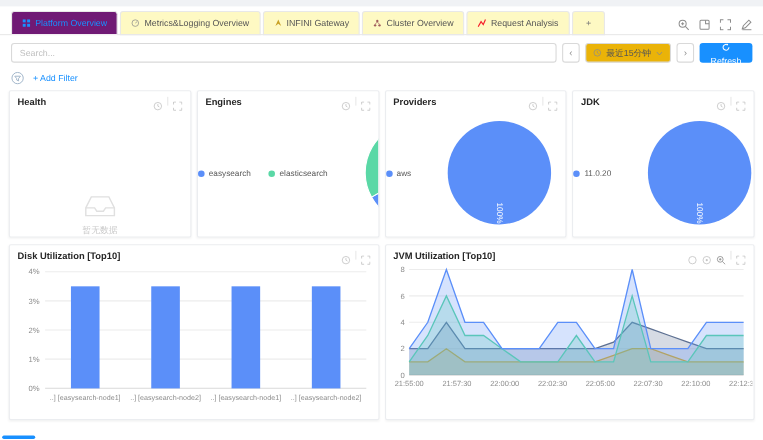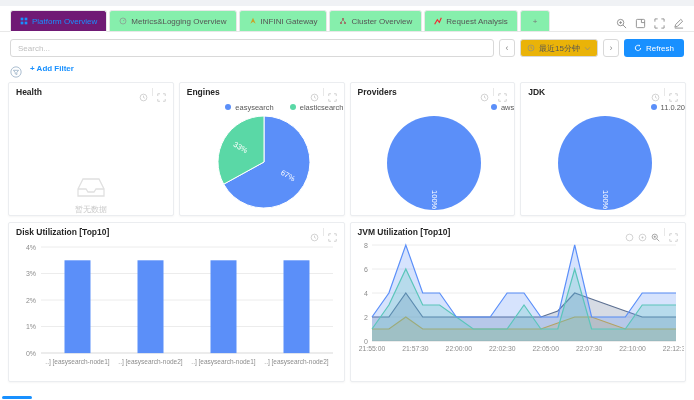--- a/index.html
+++ b/index.html
@@ -5,58 +5,58 @@
   * { margin:0; padding:0; box-sizing:border-box; }
   html,body { width:694px; height:400px; overflow:hidden; }
   body { font-family:"Liberation Sans", sans-serif; background:#fff; color:#333; position:relative; }
   svg text { font-family:"Liberation Sans", sans-serif; }
 
   .topstrip { height:6px; background:#f0f2f5; }
 
   
   .tabbar { display:flex; align-items:flex-end; padding:4px 10px 0; border-bottom:1px solid #e8e8e8; background:#fff; position:relative; }
   .tab { display:flex; align-items:center; gap:4px; height:22px; padding:0 9px; margin-right:2px;
-         border:1px solid #e8e8e8; border-radius:3px 3px 0 0; background:#86efac; font-size:8px; color:#555;
+         border:1px solid #e8e8e8; border-radius:3px 3px 0 0; background:#fef9c3; font-size:8px; color:#555;
          margin-bottom:-1px; cursor:pointer; white-space:nowrap; }
   .tab.active { background:#701a75; color:#1890ff; border-bottom-color:#fff; }
   .tab.addtab { padding:0 12px; color:#777; }
   .tabicons { position:absolute; right:10px; top:9px; display:flex; gap:8px; align-items:center; }
   .gicon { width:11px; height:11px; display:inline-block; cursor:pointer; }
   .gicon svg { width:100%; height:100%; }
 
   
   .searchrow { display:flex; align-items:center; gap:5px; margin:7px 10px 0; }
   .searchbox { flex:1; height:18px; border:1px solid #d9d9d9; border-radius:3px; font-size:8px; padding:0 7px; color:#333; outline:none; }
   .searchbox::placeholder { color:#bfbfbf; }
   .navbtn { width:16px; height:18px; border:1px solid #d9d9d9; border-radius:3px; background:#fff; display:flex;
             align-items:center; justify-content:center; font-size:9px; color:#8c8c8c; cursor:pointer; }
   .timesel { height:18px; border:1px solid #d9d9d9; border-radius:3px; background:#eab308; display:flex; align-items:center;
              gap:4px; padding:0 6px; font-size:8px; color:#555; cursor:pointer; white-space:nowrap; }
   .refreshbtn { height:18px; background:#1890ff; color:#fff; border:none; border-radius:3px; display:flex; align-items:center;
-                gap:4px; padding:0 10px; font-size:8px; cursor:pointer; }
+                gap:4px; padding:0 10px; font-size:8px; cursor:pointer;flex-direction:column; }
 
   
-  .filterrow { display:flex; align-items:flex-start; gap:8px; margin:7px 10px 6px;font-weight:bold; }
+  .filterrow { display:flex; align-items:flex-end; gap:8px; margin:7px 10px 6px; }
   .addfilter { color:#1890ff; font-size:8px; cursor:pointer; }
 
   
   .row { display:flex; gap:5px; margin:0 8px; }
   .row2 { margin-top:6px;border-radius:17px; }
   .panel { background:#fff; border:1px solid #ebedf0; border-radius:2px; box-shadow:0 1px 2px rgba(0,0,0,.04);
            flex:1; display:flex; flex-direction:column; overflow:hidden; }
   .row1 .panel { height:134px; }
   .row2 .panel { height:160px; }
   .phead { display:flex; justify-content:space-between; align-items:center; padding:4px 7px 2px; }
   .ptitle { font-size:8.5px; color:#262626; font-weight:600;text-align:right; }
   .picons { display:flex; align-items:center; gap:4px; }
   .pic { width:9px; height:9px; display:inline-block; cursor:pointer; }
   .pic svg { width:100%; height:100%; }
   .pdiv { width:1px; height:8px; background:#e8e8e8; }
 
-  .pbody { flex:1; display:flex; flex-direction:column; align-items:flex-end; justify-content:flex-start; }
+  .pbody { flex:1; display:flex; flex-direction:row; align-items:center; justify-content:flex-start; }
   .legend { display:flex; gap:16px; justify-content:center; align-items:center; height:14px; margin-top:1px; }
   .legitem { display:flex; align-items:center; gap:4px; font-size:7.5px; color:#595959; cursor:pointer; }
   .legdot { width:6px; height:6px; border-radius:50%; }
   .legsq { width:7px; height:7px; border-radius:1px; }
 
   .empty { flex:1; display:flex; flex-direction:column; align-items:center; justify-content:flex-end; gap:5px; }
   .emptytext { font-size:8px; color:#c9c9c9; }
 
   .jvmlegendrow { display:flex; align-items:center; gap:18px; padding:2px 10px 0 14px; height:16px; }
   .legpager { margin-left:auto; display:flex; align-items:center; gap:3px; font-size:7.5px; color:#595959; }

